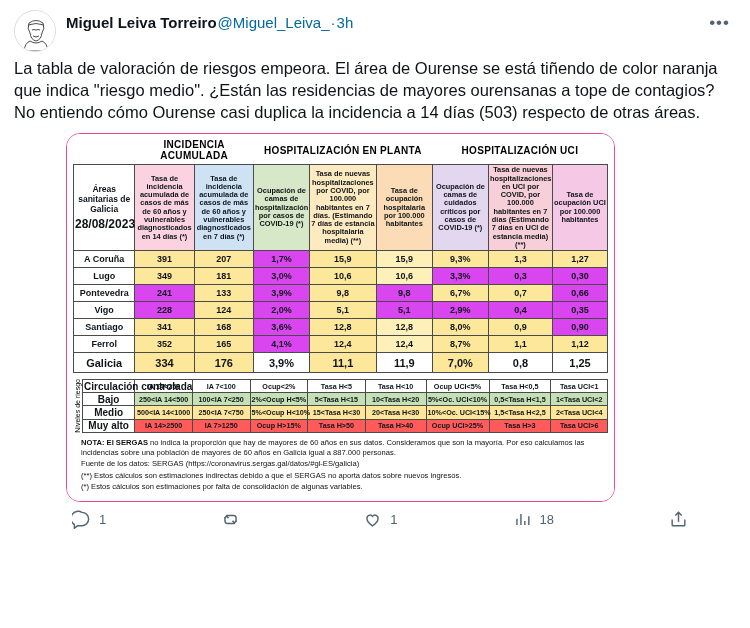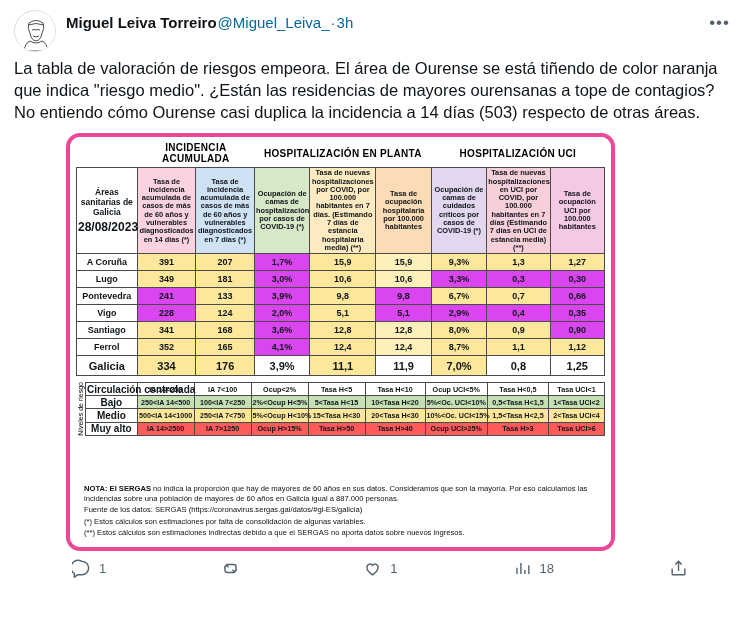--- a/index.html
+++ b/index.html
@@ -61,21 +61,21 @@
     align-self: flex-start;
     margin-top: 4px;
   }
   .tweet-body {
     font-size: 16.5px;
     line-height: 1.32;
     color: #0f1419;
     padding: 6px 0 10px 0;
   }
   .card {
-    border: 4px solid #ec4899;
+    border: 1px solid #ec4899;
     border-radius: 14px;
     overflow: hidden;
     margin-left: 52px;
     width: 549px;
     background: #fff;
   }
   .tbl-wrap {
     padding: 4px 6px 4px 6px;
     background: #fff;
   }
@@ -175,21 +175,20 @@
   .lv-yel   { background: #ffe699; }
   .lv-org   { background: #f4b183; }
   .lv-red   { background: #ff5b5b; }
   .lv-head  { background: #ffffff; }
   .notes {
     font-size: 7.6px;
     line-height: 1.35;
     color: #111;
     padding: 3px 10px 8px 14px;
     background: #fff;
-    margin-top: 43px;
   }
   .notes b { font-weight: bold; }
   .notes div { margin-bottom: 1px; }
   .actions {
     display: flex;
     align-items: center;
     justify-content: space-between;
     padding: 8px 40px 10px 58px;
     color: #536471;
     font-size: 13px;
@@ -416,22 +415,22 @@
           <td class="lv-red">Tasa H&gt;3</td>
           <td class="lv-red">Tasa UCI&gt;6</td>
         </tr>
       </tbody>
         </table>
     </div>
 
     <div class="notes">
       <div><b>NOTA: El SERGAS</b><span> no indica la proporción que hay de mayores de 60 años en sus datos. Consideramos que son la mayoría. Por eso calculamos las incidencias sobre una población de mayores de 60 años en Galicia igual a 887.000 personas.</span></div>
       <div>Fuente de los datos: SERGAS (https://coronavirus.sergas.gal/datos/#gl-ES/galicia)</div>
+      <div>(**) Estos cálculos son estimaciones indirectas debido a que el SERGAS no aporta datos sobre nuevos ingresos.</div>
       <div>(*) Estos cálculos son estimaciones por falta de consolidación de algunas variables.</div>
-      <div>(**) Estos cálculos son estimaciones indirectas debido a que el SERGAS no aporta datos sobre nuevos ingresos.</div>
     </div>
 
   </div>
 
   <div class="actions">
     <div class="action">
       <span>
         <svg width="19" height="19" viewBox="0 0 24 24" fill="none" stroke="#536471" stroke-width="1.8">
           <path d="M21 11.5a8.5 8.5 0 0 1-8.5 8.5H7l-4 3v-4.6A8.5 8.5 0 0 1 12.5 3 8.5 8.5 0 0 1 21 11.5z"></path>
         </svg>

